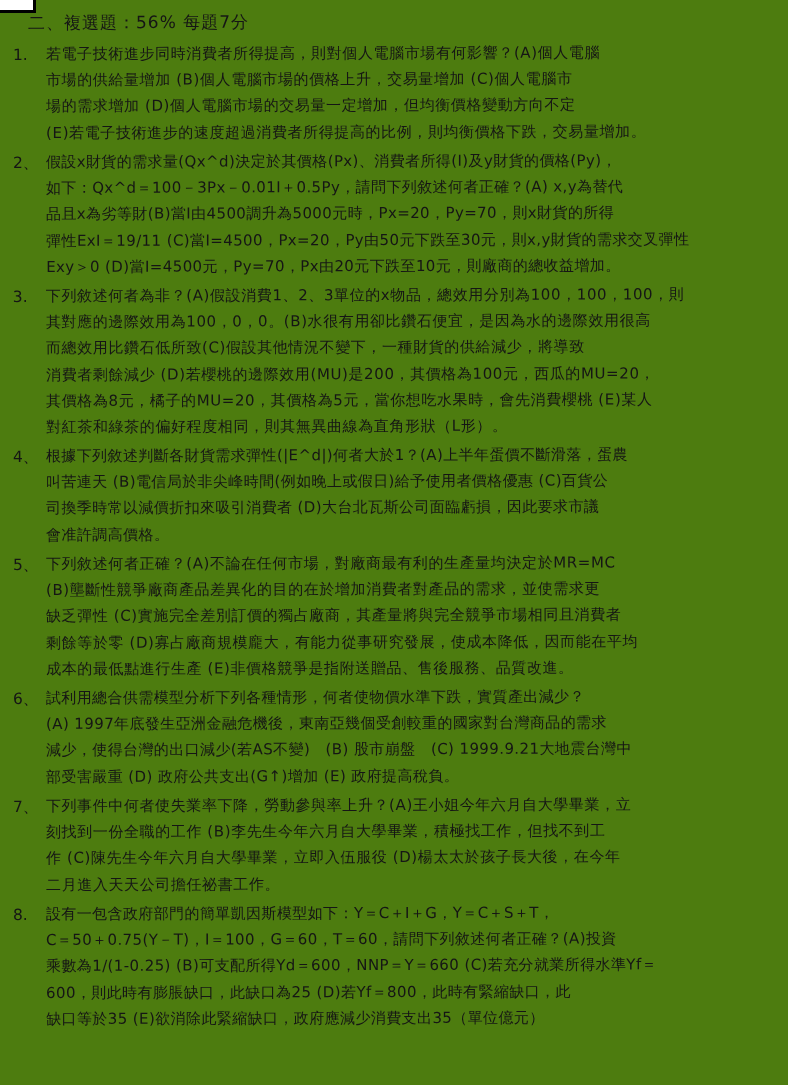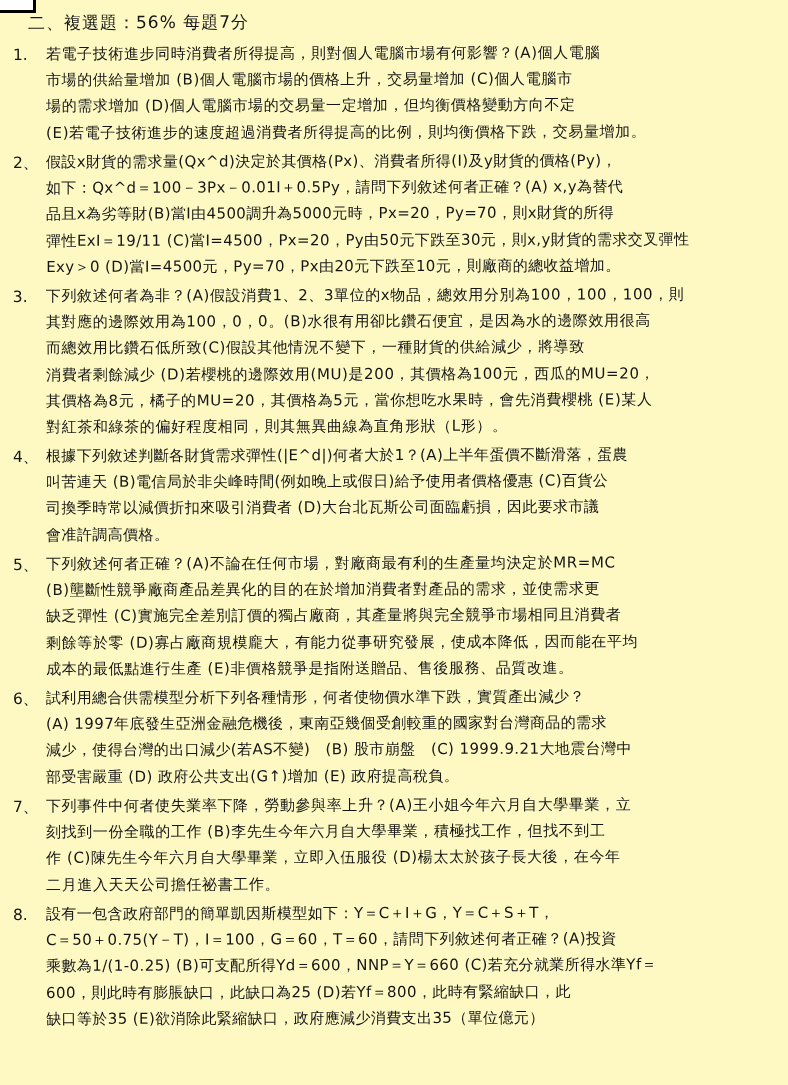--- a/index.html
+++ b/index.html
@@ -2,21 +2,21 @@
 <html lang="zh-Hant"><head>
 <meta charset="utf-8">
 <title>複選題 手寫考卷</title>
 <style>
   html, body { margin: 0; padding: 0; background: #e8e8e8; }
   .paper {
     position: relative;
     width: 788px;
     height: 1085px;
     margin: 0 auto;
-    background: #fef9c3;
+    background: #4d7c0f;
     color: #151515;
     font-family: "DejaVu Sans", sans-serif;
     overflow: hidden;
   }
   
   .corner-mark {
     position: absolute;
     top: -3px;
     left: -4px;
     width: 34px;

